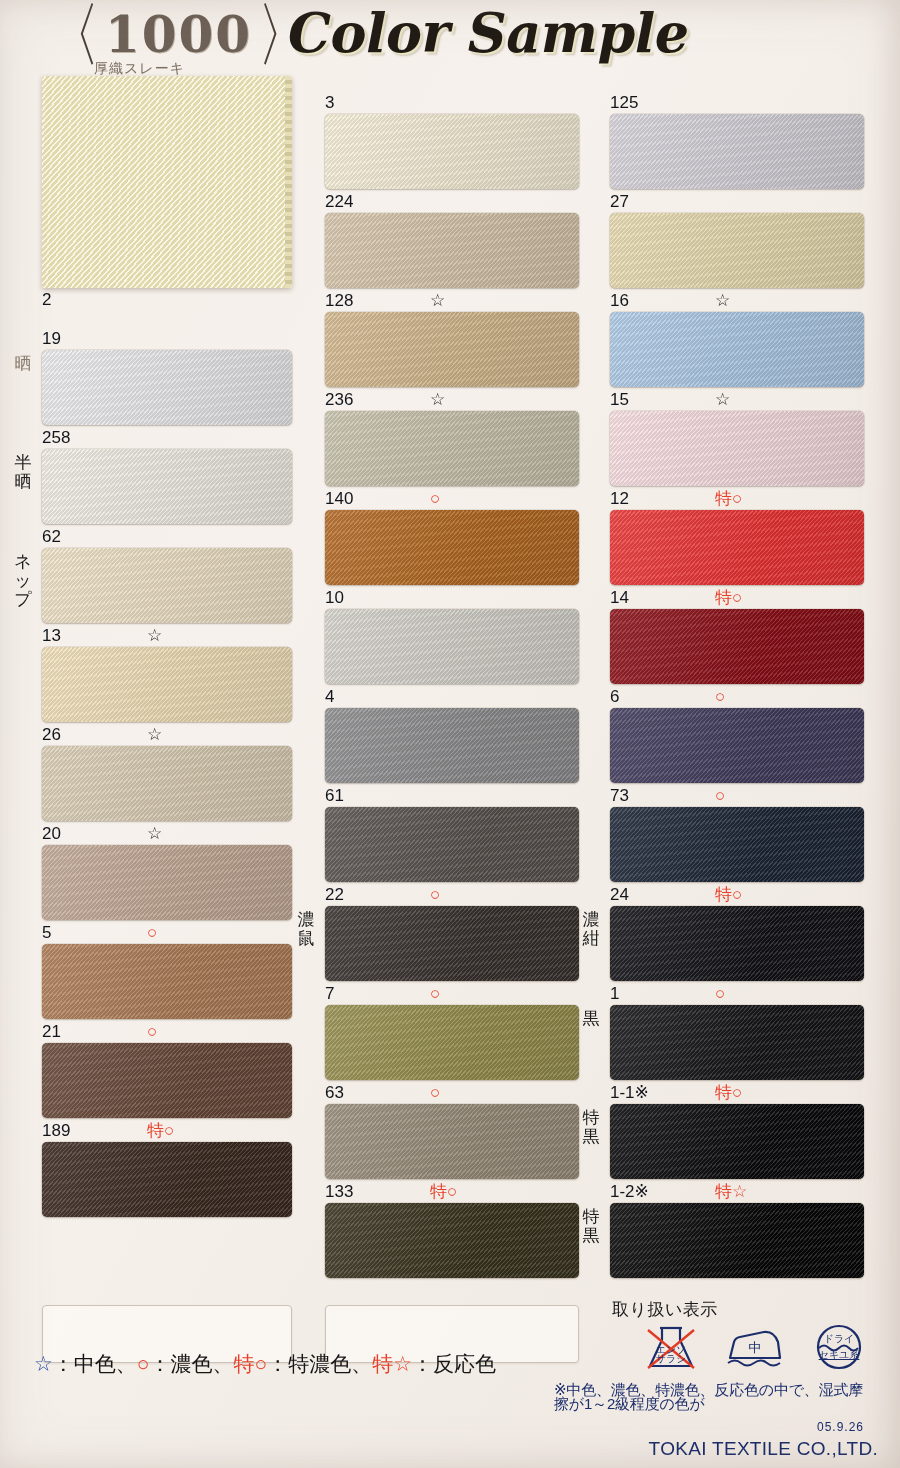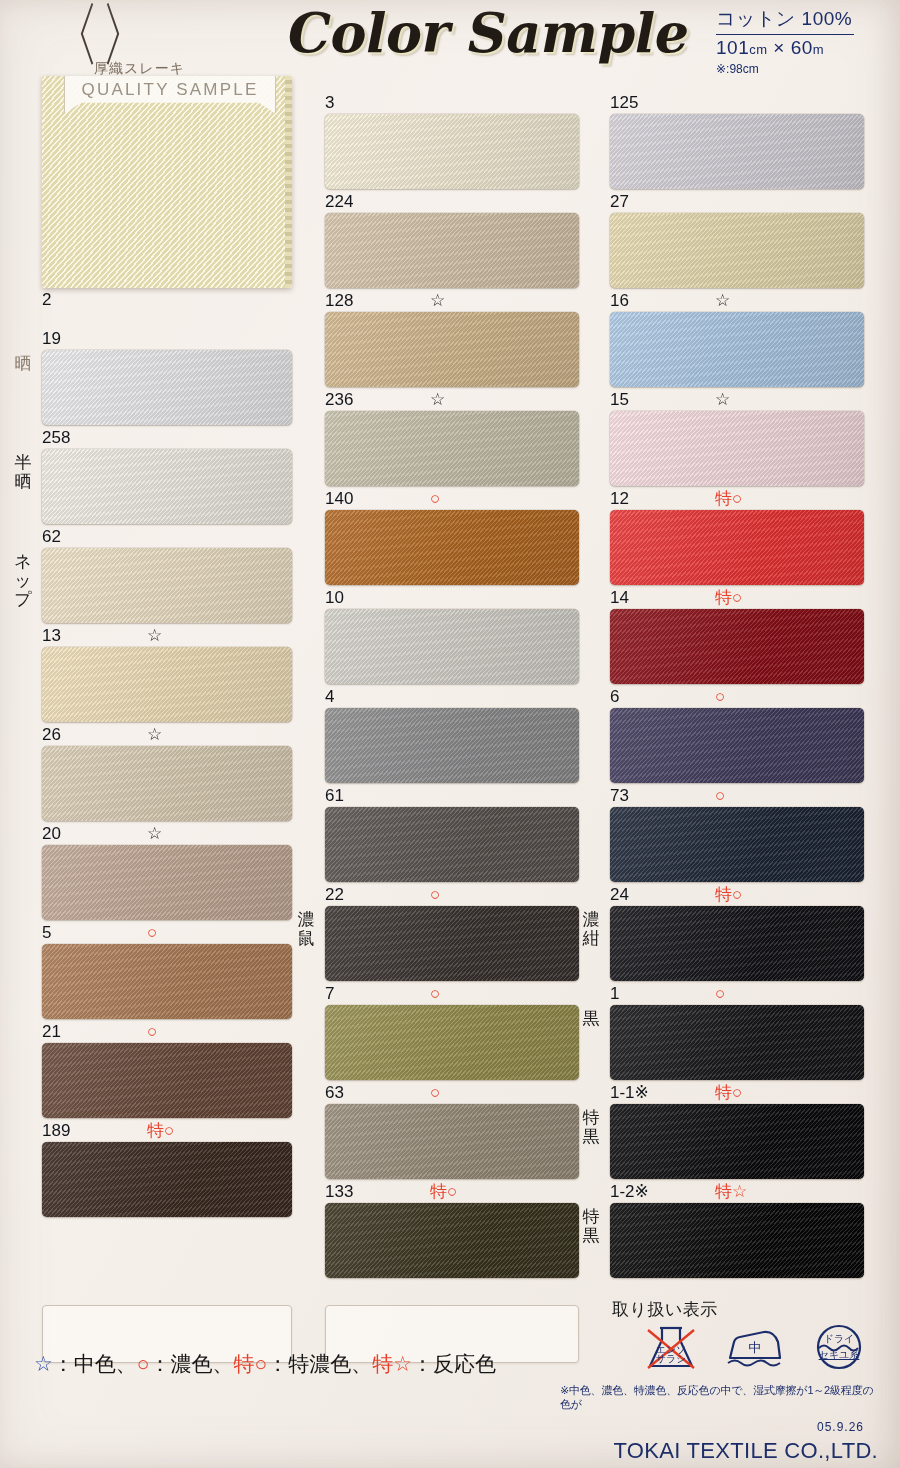--- a/index.html
+++ b/index.html
@@ -163,66 +163,54 @@
   .legend .st { color: #2b4fa8; }
   .legend .ci { color: #e8402a; }
   .legend .tk { color: #e8402a; }
   .legend .tkst { color: #e8402a; }
 
   .disclaimer {
     position: absolute; left: 34px; top: 1416px; width: 520px;
     font-size: 10.5px; color: #1d1d1d; line-height: 13.5px; letter-spacing: -0.2px;
   }
   .note {
-    position: absolute; right: 22px; top: 1383px; width: 318px;
-    font-size: 11px; color: #1b2d6b; line-height: 14px; text-align: left;
+    position: absolute; right: 28px; top: 1383px; width: 318px;
+    font-size: 15px; color: #1b2d6b; line-height: 14px; text-align: left;
     letter-spacing: -0.2px;
   }
   .date {
     position: absolute; right: 36px; top: 1420px;
     font-size: 12px; color: #1b2d6b; letter-spacing: 1px;
   }
   .company {
     position: absolute; right: 22px; top: 1438px;
-    font-size: 22px; color: #1b2d6b; letter-spacing: 0.3px; font-weight: normal;
+    font-size: 19px; color: #1b2d6b; letter-spacing: 0.3px; font-weight: normal;
   }
 </style>
 </head>
 <body>
 
 <div class="card">
 
   <div class="header">
     <div class="logo-wrap">
       <span class="angle">〈</span>
+      <span class="thousand">1000</span>
       <span class="angle">〉</span>
     </div>
     <div class="sublogo">厚織スレーキ</div>
     <div class="title">Color Sample</div>
-    <div class="spec">
-      <div class="spec-1">コットン 100%</div>
-      <div class="spec-div"></div>
-      <div class="spec-2">
-        <span>101</span><span class="u">cm</span>
-        <span>×</span>
-        <span>60</span><span class="u">m</span>
-      </div>
-      <div class="spec-3">※:98cm</div>
-    </div>
   </div>
 
   <div class="grid">
     <div class="col col-1">
         <div class="cell" style="top: -17px;">
           <div class="qs-swatch">
             <div class="fab"></div>
             <div class="qs-edge"></div>
-            <div class="qs-tab">
-              <span class="qs-text">QUALITY SAMPLE</span>
-            </div>
           </div>
           <div class="code" style="top:214px;">2</div>
         </div>
         <div class="cell" style="top: 236px;">
           <div class="cell-head">
             <span class="code">19</span>
             <span class="mark"></span>
           </div>
           <div class="jp-left faint">
             <div>晒</div>

